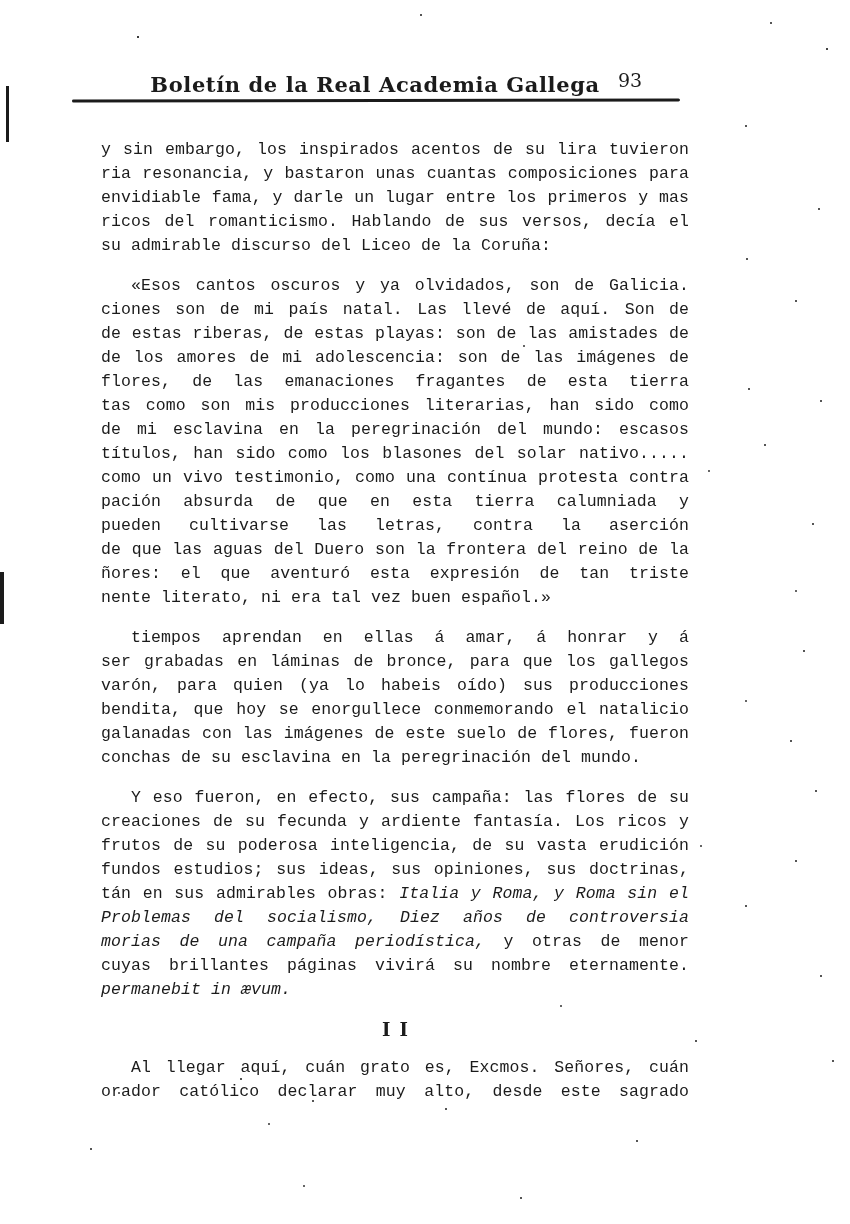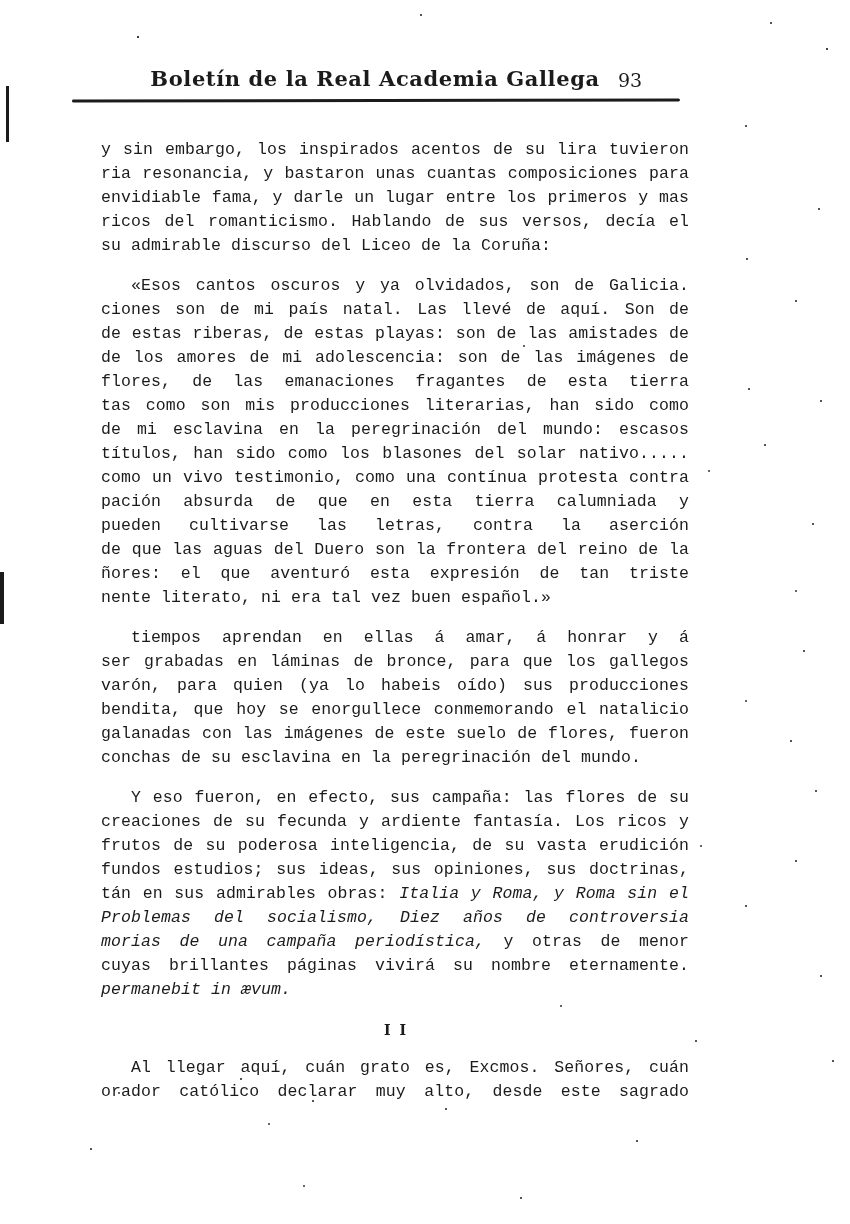--- a/index.html
+++ b/index.html
@@ -10,21 +10,21 @@
   .page{
     position:relative;
     width:850px;height:1224px;
     background:var(--paper);
     color:var(--ink);
     font-family:"DejaVu Serif","Liberation Serif",serif;
     overflow:hidden;
   }
   
   .header{
-    position:absolute;top:66px;left:75px;width:600px;
+    position:absolute;top:72px;left:75px;width:600px;
     text-align:center;
     font-size:21px;letter-spacing:0.6px;font-weight:bold;
     white-space:nowrap;
   }
   .pagenum{
     position:absolute;top:69px;left:618px;width:60px;
     font-size:19px;text-align:left;font-weight:normal;
   }
   .rule{
     position:absolute;top:99px;left:72px;width:608px;height:3px;
@@ -43,21 +43,21 @@
     text-align:justify;
     text-align-last:justify;
     height:24px;overflow:hidden;
   }
   .line.short{text-align-last:left;}
   .paragraph.indent .line:first-child{text-indent:30px;}
   .section-heading{
     margin-top:14px;
     height:24px;
     text-align:center;
-    font-size:14px;font-weight:bold;
+    font-size:18px;font-weight:bold;
     letter-spacing:9px;text-indent:9px;
   }
   .section-heading + .paragraph{margin-top:14px;}
   
   .margin-mark{position:absolute;background:var(--ink);}
   .mark1{left:6px;top:86px;width:3px;height:56px;}
   .mark2{left:0px;top:572px;width:4px;height:52px;}
   
   .noise{
     position:absolute;top:0;left:0;width:2px;height:2px;background:transparent;

